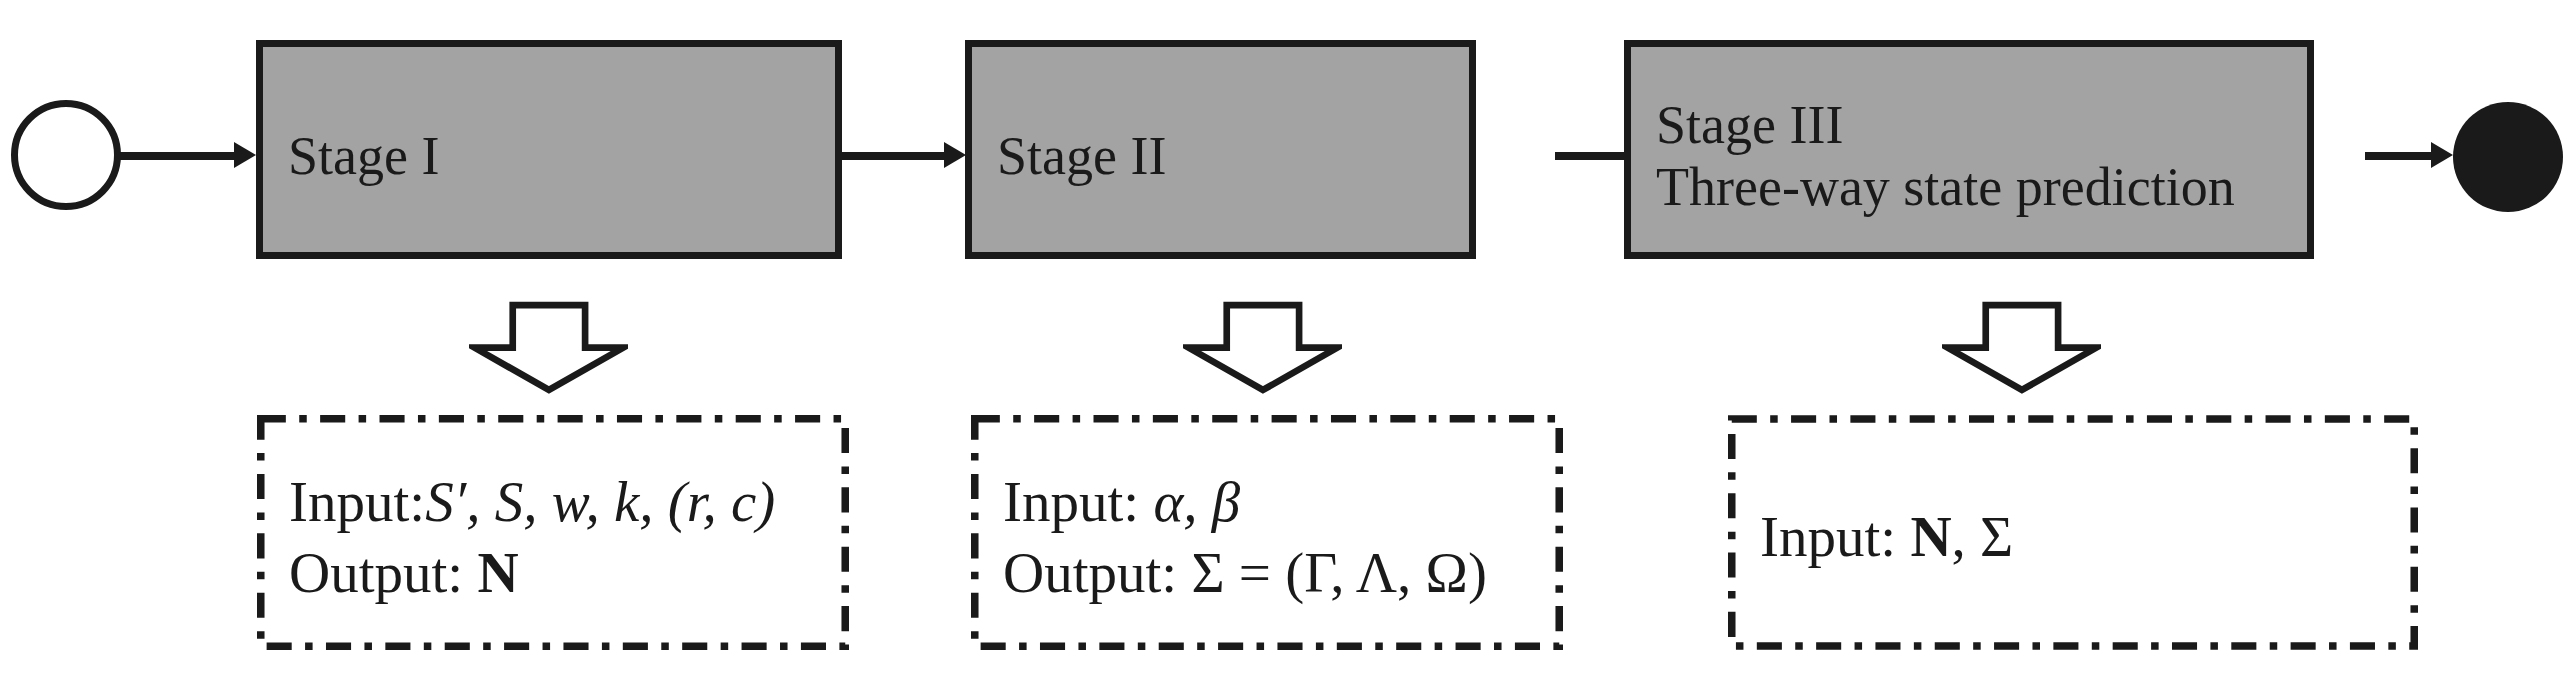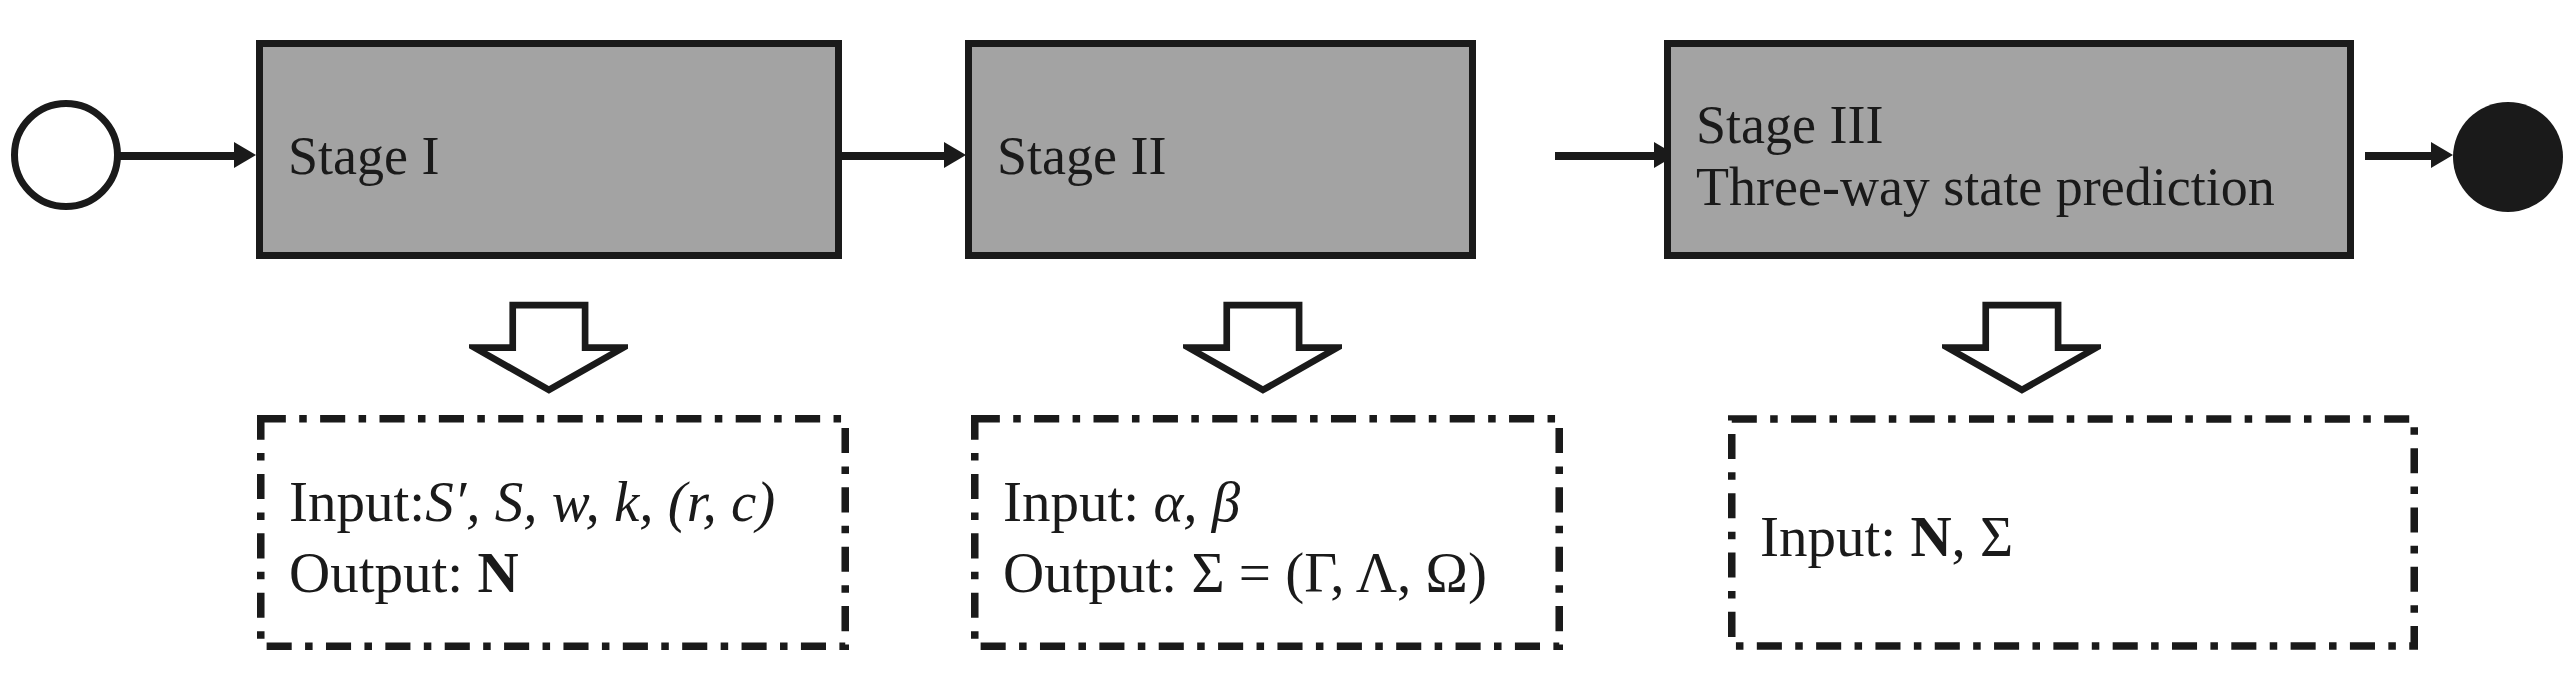--- a/index.html
+++ b/index.html
@@ -83,21 +83,21 @@
 
   <div class="stage-box" style="left:965px;width:511px;">
     <div class="line"><span>Stage II</span></div>
   </div>
 
   <div class="h-arrow" style="left:1555px;width:121px;">
     <div class="h-line" style="width:103px;"></div>
     <div class="h-head"></div>
   </div>
 
-  <div class="stage-box" style="left:1664px;width:690px;">
+  <div class="stage-box" style="left:1624px;width:690px;">
     <div class="line"><span>Stage III</span></div>
     <div class="line"><span class="it"></span><span>Three-way state prediction</span></div>
   </div>
 
   <div class="h-arrow" style="left:2365px;width:88px;">
     <div class="h-line" style="width:69px;"></div>
     <div class="h-head"></div>
   </div>
 
   <div class="end-node"></div>

